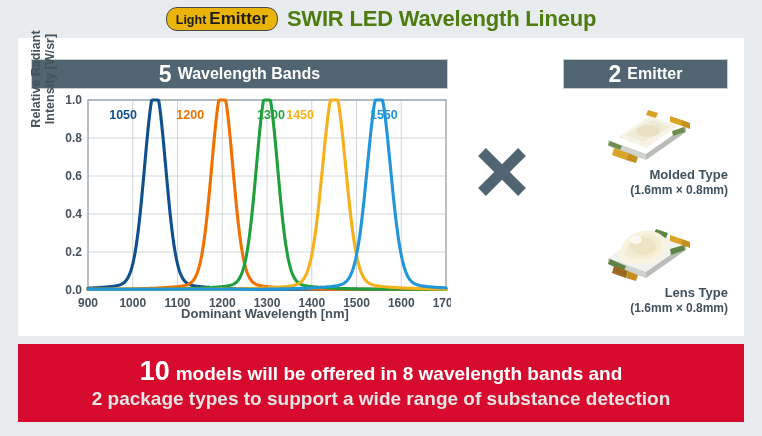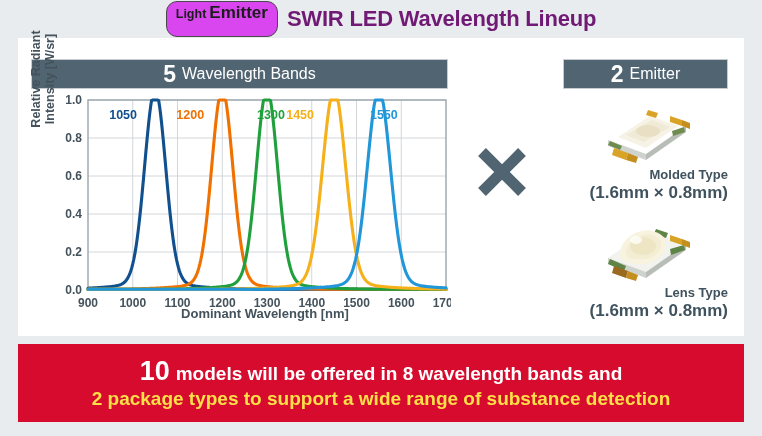--- a/index.html
+++ b/index.html
@@ -11,45 +11,45 @@
   }
   .page{position:relative;width:762px;height:436px;}
 
   
   .header{
     position:absolute;left:0;top:0;width:762px;height:38px;
     display:flex;align-items:center;justify-content:center;gap:9px;
   }
   .badge{
     border:1.6px solid #4a4a4a;border-radius:11px;
-    padding:2px 9px 15px 9px;background:#d946ef;
+    padding:2px 9px 3px 9px;background:#eab308;
     display:flex;align-items:baseline;gap:3px;line-height:1;
   }
   .badge-light{font-size:12.5px;font-weight:bold;color:#1c1c1c;}
   .badge-emitter{font-size:17px;font-weight:bold;color:#1c1c1c;}
   .title{
-    font-size:22px;font-weight:bold;color:#701a75;letter-spacing:-0.2px;
+    font-size:22px;font-weight:bold;color:#4d7c0f;letter-spacing:-0.2px;
     white-space:nowrap;
   }
 
   
   .card{
     position:absolute;left:18px;top:38px;width:726px;height:298px;
     background:#fff;
   }
 
   
   .bar{
     position:absolute;background:#506471;
     border:1px solid #c6ccd1;
     display:flex;align-items:center;justify-content:center;gap:6px;
     box-sizing:border-box;
   }
   .bar-num{font-size:23px;font-weight:bold;color:#fff;line-height:1;}
-  .bar-txt{font-size:16px;font-weight:normal;color:#fff;line-height:1;}
+  .bar-txt{font-size:16px;font-weight:bold;color:#fff;line-height:1;}
   #bands-bar{left:31px;top:59px;width:417px;height:30px;}
   #pkg-bar{left:563px;top:59px;width:165px;height:30px;}
 
   
   .chart-wrap{position:absolute;left:31px;top:92px;width:420px;height:240px;}
   .ylabel{
     position:absolute;left:-2px;top:52px;width:130px;
     transform:rotate(-90deg);transform-origin:left top;
     font-size:12.5px;font-weight:bold;color:#44525c;
     text-align:center;line-height:1.15;
@@ -64,35 +64,35 @@
   .mult{
     position:absolute;left:470px;top:140px;width:64px;height:64px;
   }
 
   
   .pkg{position:absolute;width:165px;left:563px;text-align:right;}
   #pkg-molded{top:92px;}
   #pkg-lens{top:210px;}
   .pkg-img{display:block;margin:0 auto;}
   .pkg-name{font-size:13px;font-weight:bold;color:#3f525e;margin-top:1px;}
-  .pkg-dim{font-size:17px;font-weight:bold;color:#3f525e;margin-top:1px;}
+  .pkg-dim{font-size:12px;font-weight:bold;color:#3f525e;margin-top:1px;}
 
   
   .banner{
     position:absolute;left:18px;top:344px;width:726px;height:78px;
     background:#d60b2e;
     display:flex;flex-direction:column;align-items:center;justify-content:center;
   }
   .banner-l1{
     font-size:19px;font-weight:bold;color:#fff;line-height:1.05;
     display:flex;align-items:baseline;gap:6px;white-space:nowrap;
   }
   .banner-big{font-size:27px;font-weight:bold;color:#fff;line-height:1;}
   .banner-l2{
-    font-size:19px;font-weight:bold;color:#fde047;line-height:1.05;
+    font-size:19px;font-weight:bold;color:#e5e5e5;line-height:1.05;
     margin-top:4px;white-space:nowrap;
   }
 </style>
 </head>
 <body>
 
 <div class="page">
 
   <div class="header">
     <div class="badge">

